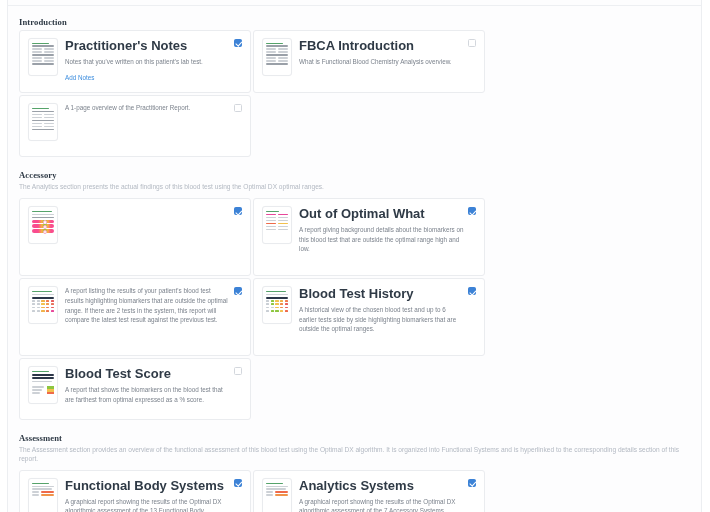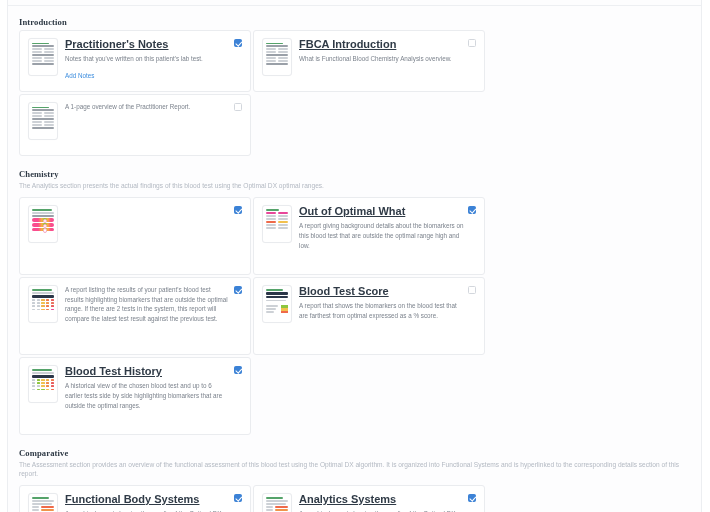--- a/index.html
+++ b/index.html
@@ -107,26 +107,25 @@
   .dotrow::after {
     content: ""; position: absolute; top: 50%; left: 48%;
     width: 2.6px; height: 2.6px; margin-top: -1.3px;
     border-radius: 50%; background: #ffffff; border: .6px solid #f7a8c4;
   }
   .heatrow { display: flex; gap: 1.2px; }
   .heatrow > span { flex: 1; height: 1.8px; border-radius: .5px; }
 
   .card-body { flex: 1 1 auto; padding-right: 12px; min-width: 0; }
   .card-title {
-    font-size: 11px;
+    font-size: 13px;
     font-weight: bold;
     color: #2f3a46;
     margin-bottom: 3px;
     line-height: 1.2;
-    text-decoration: underline;
   }
   .card-desc {
     font-size: 6.3px;
     color: #7b828c;
     line-height: 1.55;
   }
   .card-link {
     display: inline-block;
     font-size: 6.3px;
     color: #3c8dde;
@@ -249,21 +248,21 @@
                 <div class="tbar grey-d w100"></div>
               </div>
               <div class="card-body">
                 <div class="card-desc">A 1-page overview of the Practitioner Report.</div>
               </div>
               <div class="checkbox"></div>
             </div>
           </div>
         </div>
         <div class="section">
-          <div class="section-title">Chemistry</div>
+          <div class="section-title">Accessory</div>
           <div class="section-desc">The Analytics section presents the actual findings of this blood test using the Optimal DX optimal ranges.</div>
           <div class="grid">
             <div class="card tall">
               <div class="thumb">
                 <div class="tbar green w90"></div>
                 <div class="tbar  w100"></div>
                 <div class="tbar grey-d w100"></div>
                 <div class="dotrow"></div>
                 <div class="dotrow"></div>
                 <div class="dotrow"></div>
@@ -333,20 +332,60 @@
                 <div class="heatrow">
                   <span style="background: rgb(201, 206, 212);"></span>
                   <span style="background: rgb(201, 206, 212);"></span>
                   <span style="background: rgb(240, 178, 74);"></span>
                   <span style="background: rgb(239, 123, 78);"></span>
                   <span style="background: rgb(232, 71, 154);"></span>
                 </div>
               </div>
               <div class="card-body">
                 <div class="card-desc">A report listing the results of your patient's blood test results highlighting biomarkers that are outside the optimal range. If there are 2 tests in the system, this report will compare the latest test result against the previous test.</div>
+              </div>
+              <div class="checkbox checked"></div>
+            </div>
+            <div class="card tall">
+              <div class="thumb">
+                <div class="tbar green w90"></div>
+                <div class="tbar  w100"></div>
+                <div class="tbar dark w100"></div>
+                <div class="heatrow">
+                  <span style="background: rgb(201, 206, 212);"></span>
+                  <span style="background: rgb(141, 198, 63);"></span>
+                  <span style="background: rgb(242, 193, 78);"></span>
+                  <span style="background: rgb(240, 178, 74);"></span>
+                  <span style="background: rgb(239, 123, 78);"></span>
+                </div>
+                <div class="heatrow">
+                  <span style="background: rgb(201, 206, 212);"></span>
+                  <span style="background: rgb(141, 198, 63);"></span>
+                  <span style="background: rgb(242, 193, 78);"></span>
+                  <span style="background: rgb(239, 138, 74);"></span>
+                  <span style="background: rgb(232, 93, 93);"></span>
+                </div>
+                <div class="heatrow">
+                  <span style="background: rgb(201, 206, 212);"></span>
+                  <span style="background: rgb(201, 206, 212);"></span>
+                  <span style="background: rgb(242, 193, 78);"></span>
+                  <span style="background: rgb(239, 138, 74);"></span>
+                  <span style="background: rgb(232, 93, 93);"></span>
+                </div>
+                <div class="heatrow">
+                  <span style="background: rgb(201, 206, 212);"></span>
+                  <span style="background: rgb(141, 198, 63);"></span>
+                  <span style="background: rgb(141, 198, 63);"></span>
+                  <span style="background: rgb(242, 193, 78);"></span>
+                  <span style="background: rgb(239, 106, 74);"></span>
+                </div>
+              </div>
+              <div class="card-body">
+                <div class="card-title">Blood Test History</div>
+                <div class="card-desc">A historical view of the chosen blood test and up to 6 earlier tests side by side highlighting biomarkers that are outside the optimal ranges.</div>
               </div>
               <div class="checkbox checked"></div>
             </div>
             <div class="card">
               <div class="thumb">
                 <div class="tbar green w75"></div>
                 <div class="tbar dark w100"></div>
                 <div class="tbar dark w100"></div>
                 <div class="tbar  w90"></div>
                 <div style="display: flex; gap: 2px; align-items: flex-end; height: 9px; margin-top: 1px;">
@@ -361,64 +400,24 @@
                     <div style="height:2px;background:#ef6a4a"></div>
                   </div>
                 </div>
               </div>
               <div class="card-body">
                 <div class="card-title">Blood Test Score</div>
                 <div class="card-desc">A report that shows the biomarkers on the blood test that are farthest from optimal expressed as a % score.</div>
               </div>
               <div class="checkbox"></div>
             </div>
-            <div class="card tall">
-              <div class="thumb">
-                <div class="tbar green w90"></div>
-                <div class="tbar  w100"></div>
-                <div class="tbar dark w100"></div>
-                <div class="heatrow">
-                  <span style="background: rgb(201, 206, 212);"></span>
-                  <span style="background: rgb(141, 198, 63);"></span>
-                  <span style="background: rgb(242, 193, 78);"></span>
-                  <span style="background: rgb(240, 178, 74);"></span>
-                  <span style="background: rgb(239, 123, 78);"></span>
-                </div>
-                <div class="heatrow">
-                  <span style="background: rgb(201, 206, 212);"></span>
-                  <span style="background: rgb(141, 198, 63);"></span>
-                  <span style="background: rgb(242, 193, 78);"></span>
-                  <span style="background: rgb(239, 138, 74);"></span>
-                  <span style="background: rgb(232, 93, 93);"></span>
-                </div>
-                <div class="heatrow">
-                  <span style="background: rgb(201, 206, 212);"></span>
-                  <span style="background: rgb(201, 206, 212);"></span>
-                  <span style="background: rgb(242, 193, 78);"></span>
-                  <span style="background: rgb(239, 138, 74);"></span>
-                  <span style="background: rgb(232, 93, 93);"></span>
-                </div>
-                <div class="heatrow">
-                  <span style="background: rgb(201, 206, 212);"></span>
-                  <span style="background: rgb(141, 198, 63);"></span>
-                  <span style="background: rgb(141, 198, 63);"></span>
-                  <span style="background: rgb(242, 193, 78);"></span>
-                  <span style="background: rgb(239, 106, 74);"></span>
-                </div>
-              </div>
-              <div class="card-body">
-                <div class="card-title">Blood Test History</div>
-                <div class="card-desc">A historical view of the chosen blood test and up to 6 earlier tests side by side highlighting biomarkers that are outside the optimal ranges.</div>
-              </div>
-              <div class="checkbox checked"></div>
-            </div>
           </div>
         </div>
         <div class="section">
-          <div class="section-title">Comparative</div>
+          <div class="section-title">Assessment</div>
           <div class="section-desc">The Assessment section provides an overview of the functional assessment of this blood test using the Optimal DX algorithm. It is organized into Functional Systems and is hyperlinked to the corresponding details section of this report.</div>
           <div class="grid">
             <div class="card">
               <div class="thumb">
                 <div class="tbar green w75"></div>
                 <div class="tbar  w100"></div>
                 <div class="tbar  w90"></div>
                 <div class="trow">
                   <span style="flex:.55"></span>
                   <span style="flex:1;background:#ef6a4a"></span>

